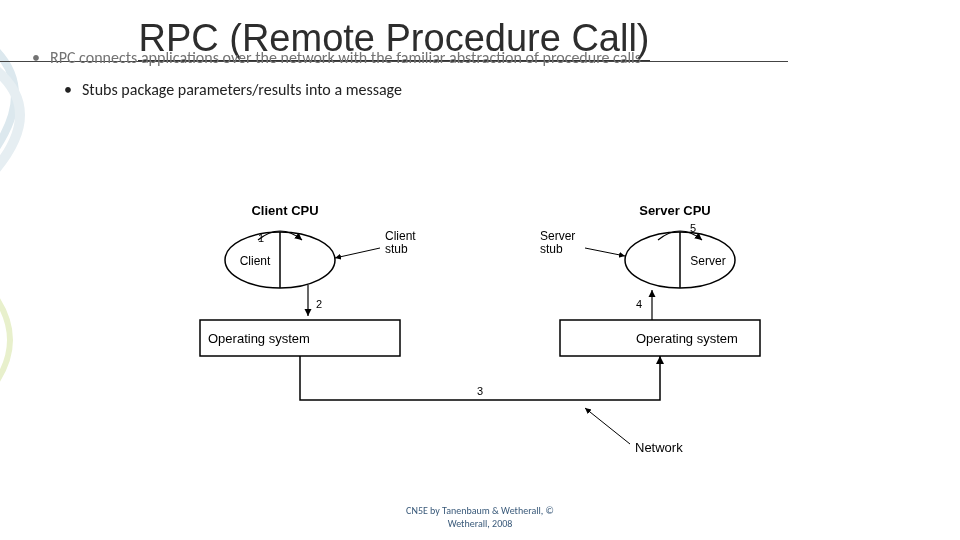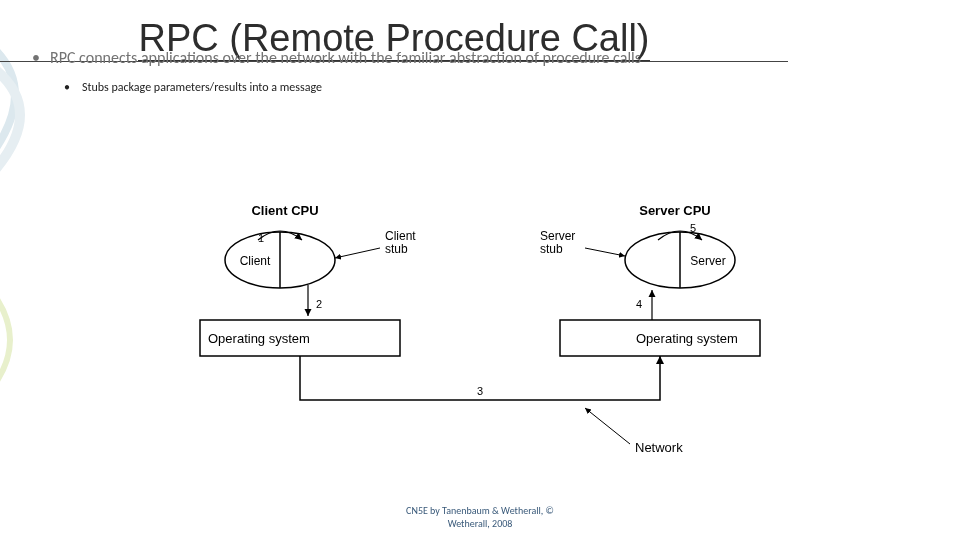--- a/index.html
+++ b/index.html
@@ -51,21 +51,21 @@
     padding-left: 20px;
     position: relative;
   }
   .bullet-l1::before {
     content: "•";
     position: absolute;
     left: 2px;
     top: 0;
   }
   .bullet-l2 {
-    font-size: 12px;
+    font-size: 16px;
     color: #222;
     padding-left: 52px;
     position: relative;
     line-height: 1.4;
     margin-bottom: 2px;
   }
   .bullet-l2::before {
     content: "•";
     position: absolute;
     left: 34px;

